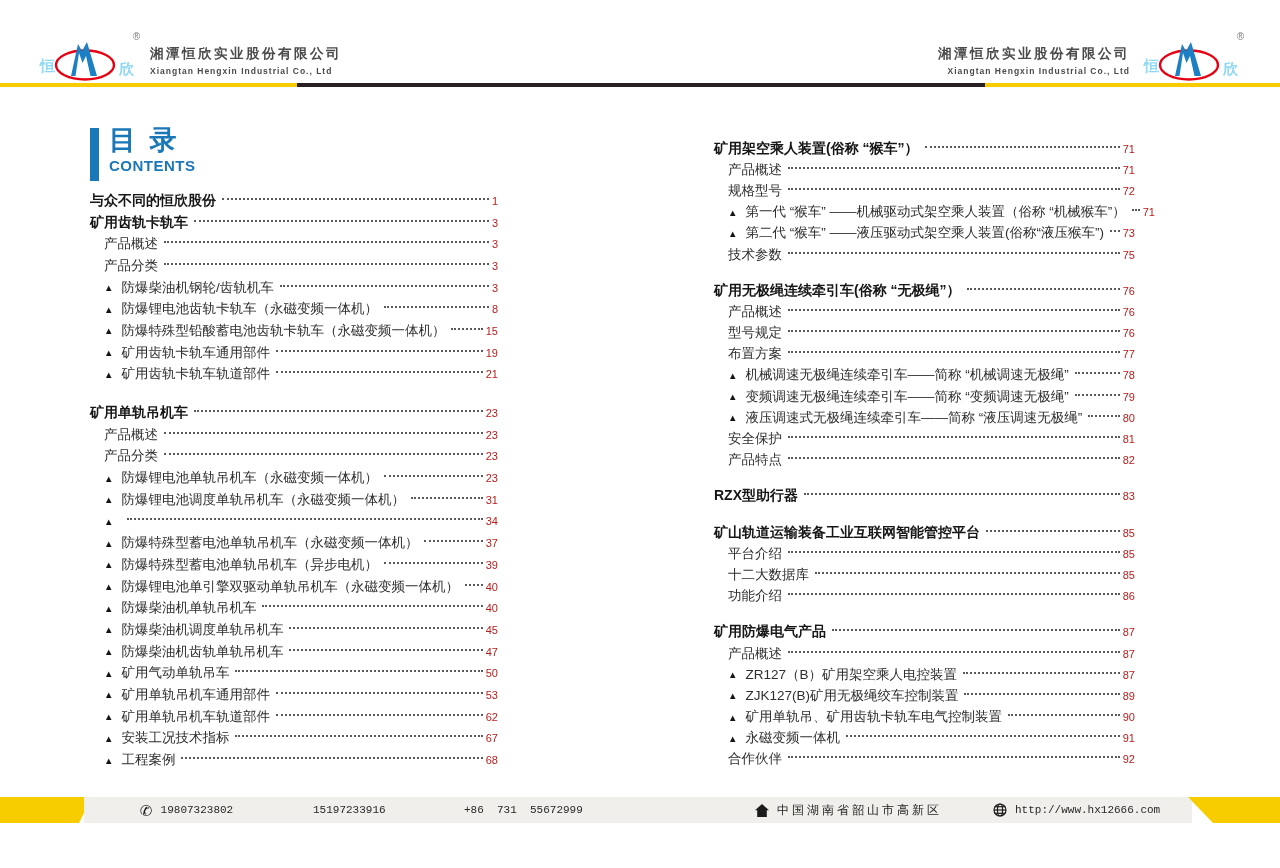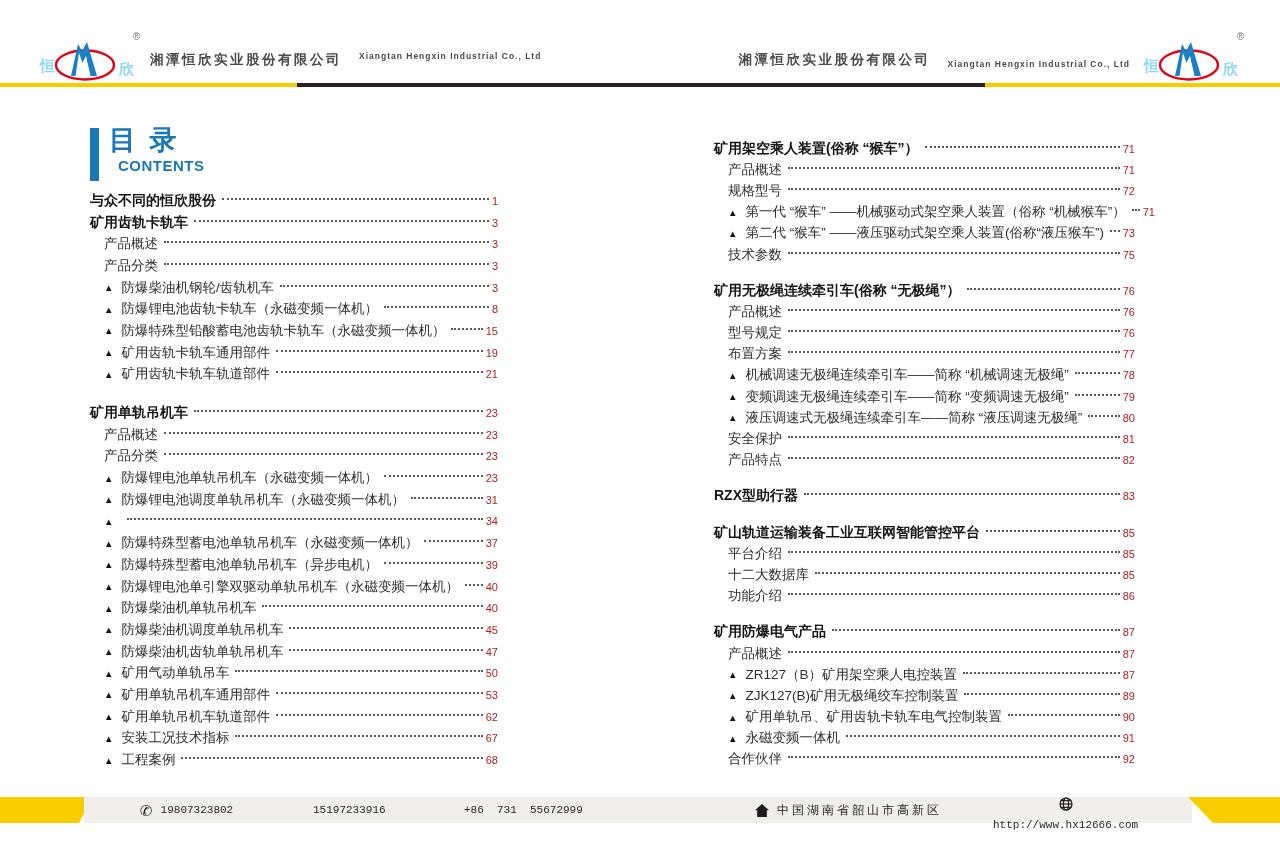--- a/index.html
+++ b/index.html
@@ -11,32 +11,32 @@
   
   .hdr{position:absolute;top:36px;display:flex;align-items:center;gap:14px;}
   #hdr-left{left:40px;}
   #hdr-right{right:40px;flex-direction:row-reverse;}
   .logo-mark{position:relative;width:96px;height:48px;flex:0 0 auto;}
   .logo-char{position:absolute;bottom:8px;font-size:15px;font-weight:bold;color:#8ed9f4;}
   .logo-char.l{left:0;}
   .logo-char.r{right:2px;bottom:5px;}
   .logo-svg{position:absolute;left:13px;top:3px;}
   .logo-reg{position:absolute;right:-4px;top:-5px;font-size:10px;color:#7a7a7a;}
-  .hdr-text{display:flex;flex-direction:row;gap:17px;}
+  .hdr-text{display:flex;flex-direction:column;gap:3px;}
   #hdr-right .hdr-text{align-items:flex-end;text-align:right;}
   .co-cn{font-size:13.5px;font-weight:bold;letter-spacing:2.5px;color:#4a4a4a;}
   .co-en{font-size:8.5px;font-weight:bold;letter-spacing:1px;color:#4a4a4a;}
   
   #top-rule{position:absolute;top:83px;left:0;width:1280px;height:4px;}
   #top-rule .seg{position:absolute;top:0;height:4px;}
   
   #toc-head{position:absolute;left:90px;top:126px;height:56px;}
   #toc-head .bar{position:absolute;left:0;top:2px;width:9px;height:53px;}
   #toc-head .t-cn{margin-left:19px;font-size:27px;font-weight:bold;letter-spacing:3px;line-height:1.05;}
-  #toc-head .t-en{margin-left:28px;font-size:15px;font-weight:bold;letter-spacing:.5px;margin-top:3px;}
+  #toc-head .t-en{margin-left:19px;font-size:15px;font-weight:bold;letter-spacing:.5px;margin-top:3px;}
   
   .toc-col{position:absolute;display:flex;flex-direction:column;}
   #toc-left{left:90px;top:190px;width:408px;}
   #toc-right{left:714px;top:130px;width:421px;margin-top:8px;}
   .toc-row{display:flex;align-items:center;height:21.7px;font-size:13.5px;color:#2e2e2e;}
   #toc-right .toc-row{height:21.2px;}
   .toc-row.lvl0{font-weight:bold;font-size:14px;color:#161616;}
   .toc-row.lvl1,.toc-row.lvl2{padding-left:14px;}
   .toc-row.gap{margin-top:17px;}
   #toc-right .toc-row.gap{margin-top:15px;text-align:center;}
@@ -415,21 +415,21 @@
   <span class="mono">+86  731  55672999</span>
 </div>
 <div class="foot-item" style="left:755px;">
   <span class="f-icon">
     <svg width="14" height="13" viewBox="0 0 14 13">
         <path d="M7 0 L14 6.2 L11.8 6.2 L11.8 13 L2.2 13 L2.2 6.2 L0 6.2 Z" fill="#1c1c1c"></path>
       </svg>
   </span>
   <span class="cn-addr">中国湖南省韶山市高新区</span>
 </div>
-<div class="foot-item" style="left:993px;flex-direction:column;">
+<div class="foot-item" style="left:993px;">
   <span class="f-icon">
     <svg width="14" height="14" viewBox="0 0 14 14" fill="none" stroke="#1c1c1c" stroke-width="1.2">
       <circle cx="7" cy="7" r="6"></circle>
         <ellipse cx="7" cy="7" rx="2.6" ry="6"></ellipse>
         <line x1="1" y1="7" x2="13" y2="7"></line>
         <line x1="1.8" y1="3.7" x2="12.2" y2="3.7"></line>
         <line x1="1.8" y1="10.3" x2="12.2" y2="10.3"></line>
     </svg>
   </span>
   <span class="mono">http://www.hx12666.com</span>

